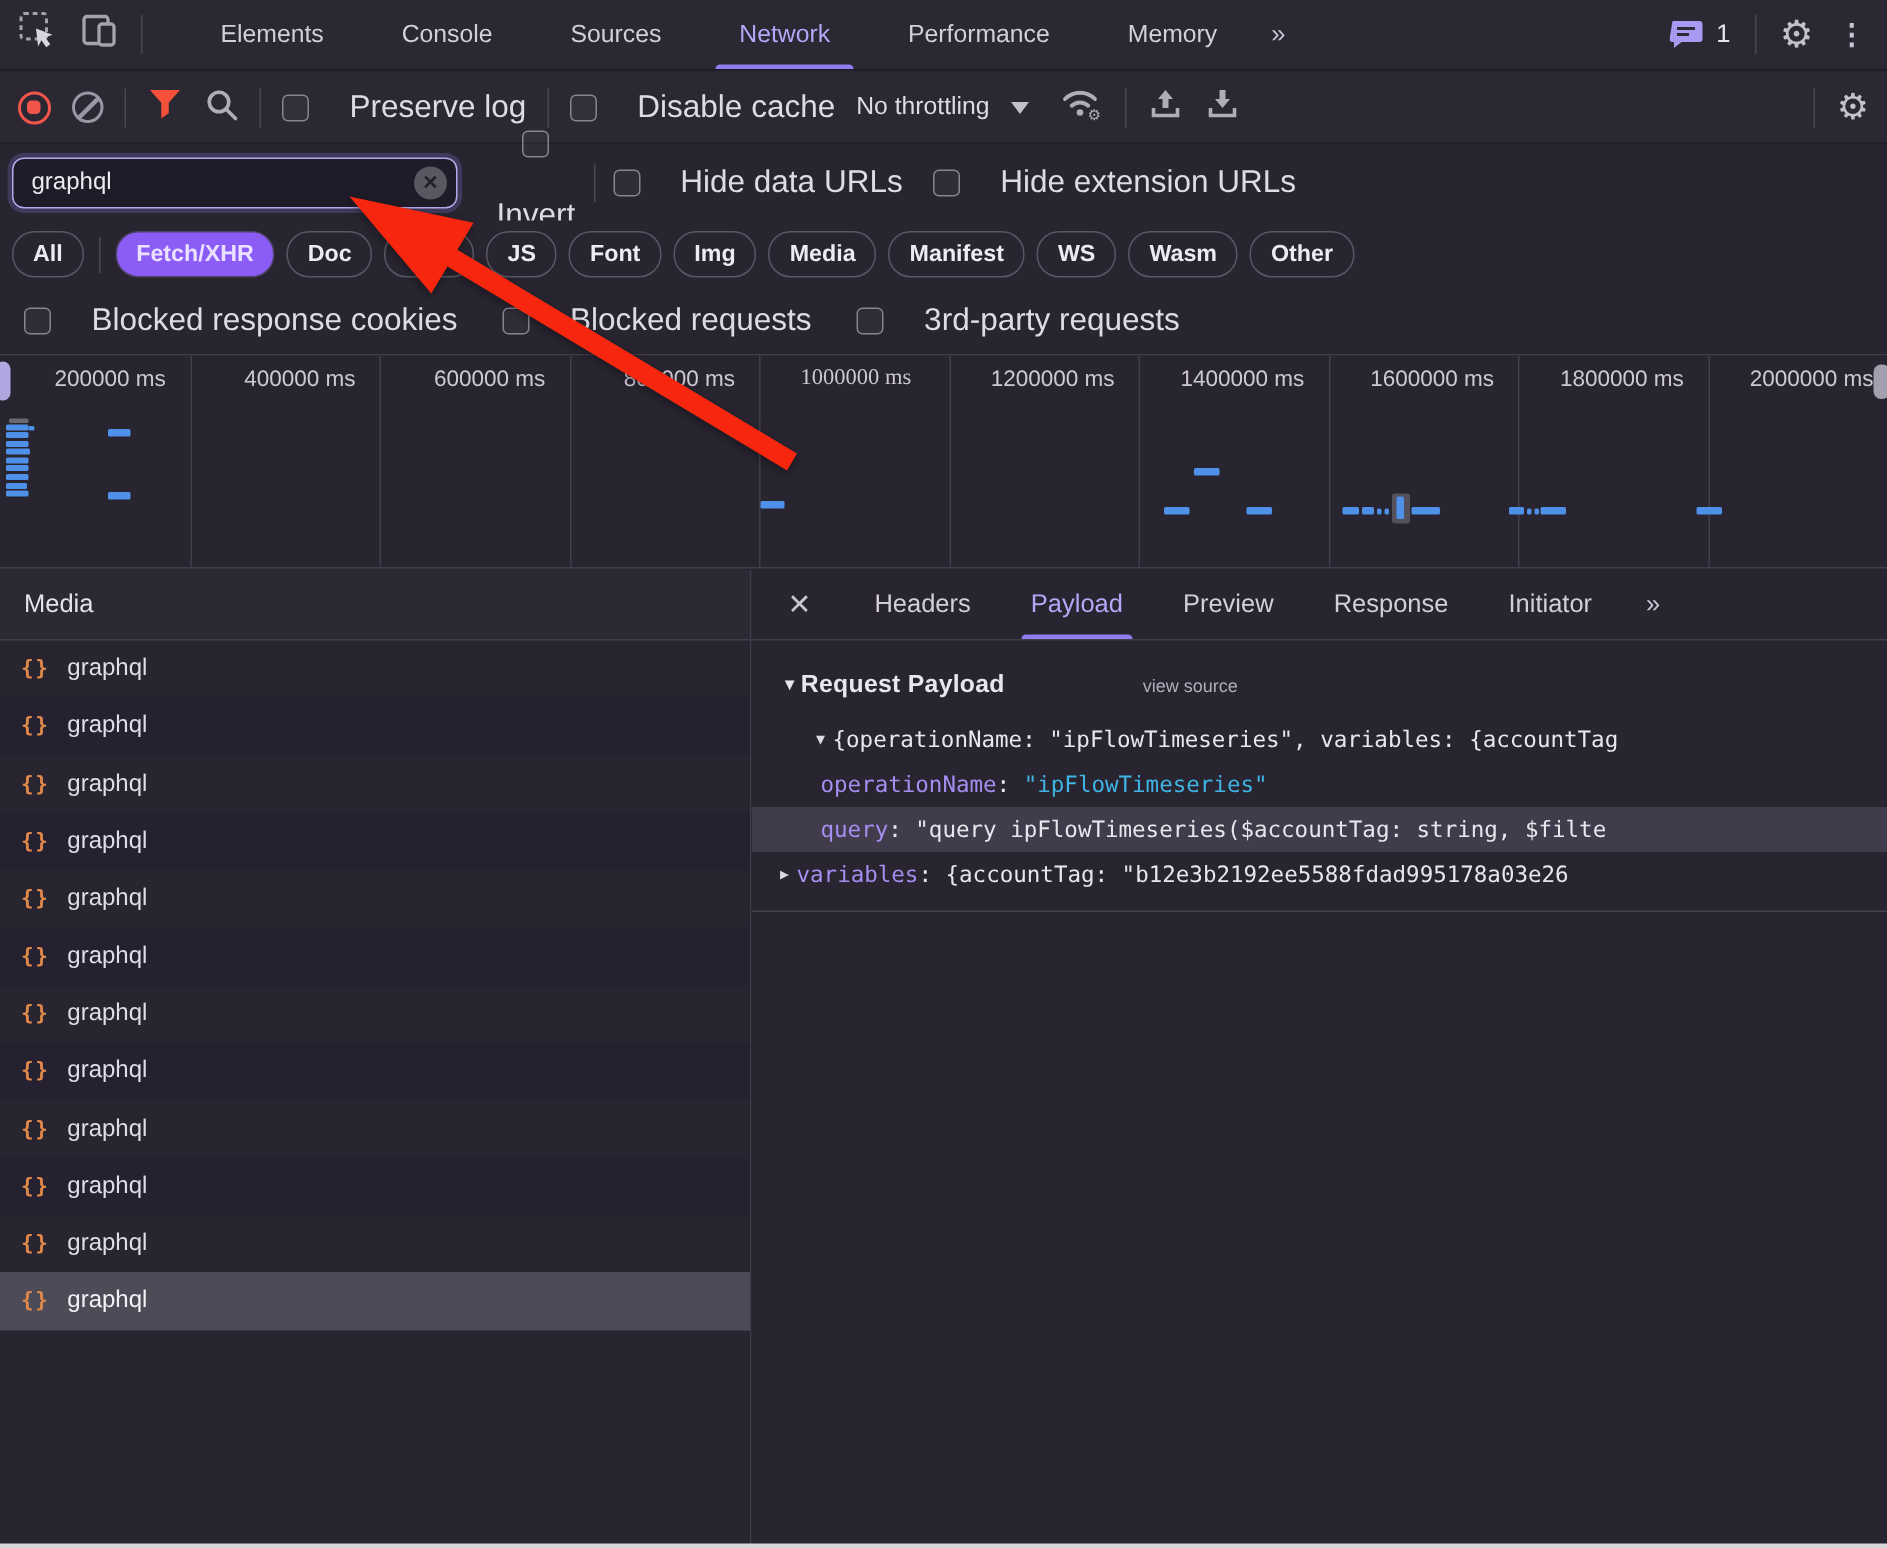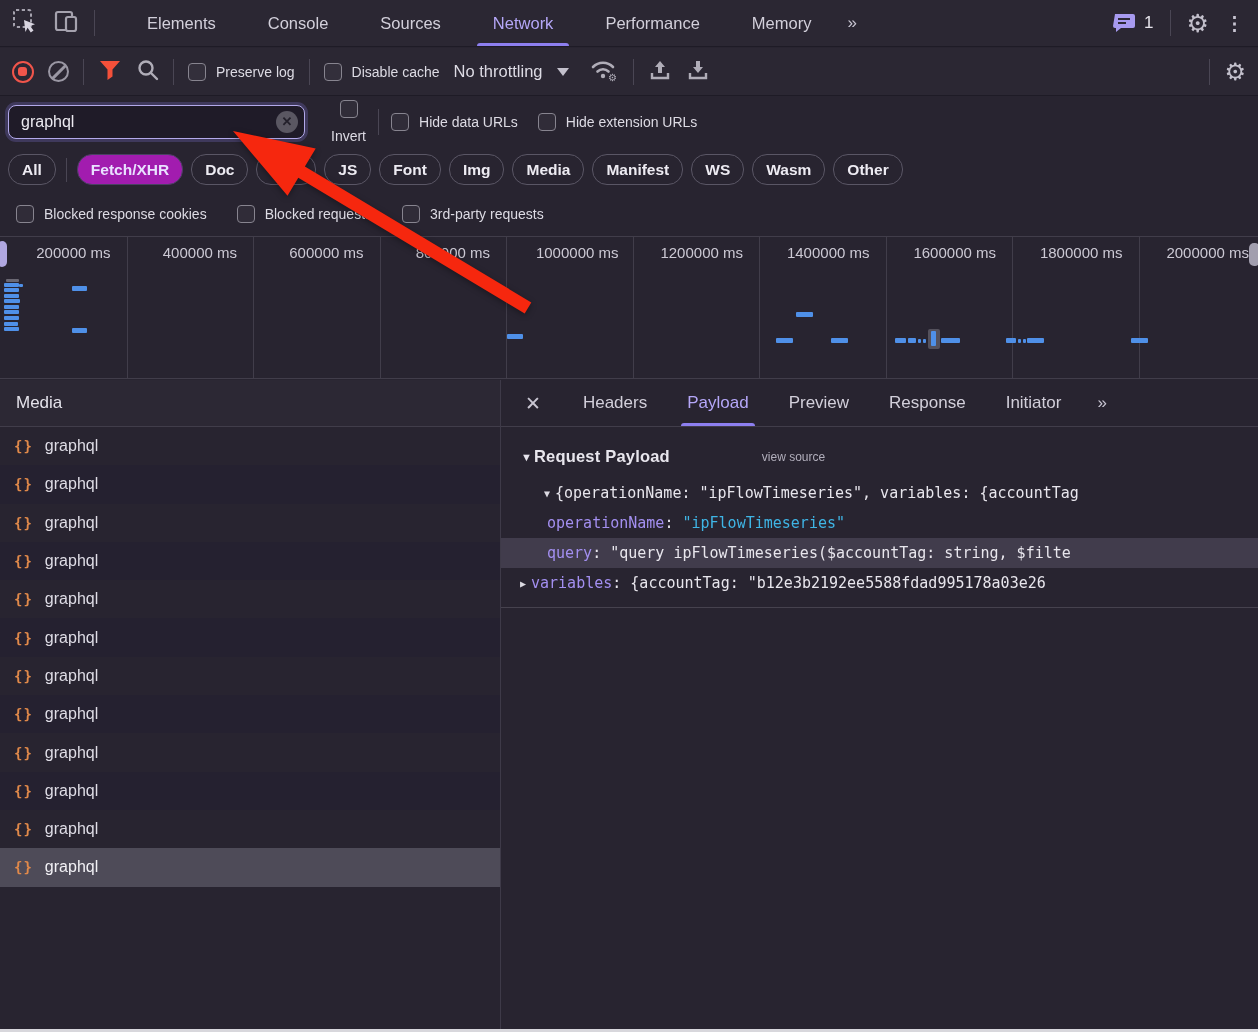--- a/index.html
+++ b/index.html
@@ -30,42 +30,42 @@
   .bubble{position:relative;display:flex;align-items:center;gap:7px;font-size:17px;color:#e6e4ec;}
   .dots{font-size:19px;color:#c8c5d2;font-weight:bold;}
 
   
   .nettb{position:absolute;left:0;top:48px;width:1258px;height:48px;background:var(--bg);
     border-bottom:1px solid var(--hard);display:flex;align-items:center;gap:14px;padding:0 12px;}
   .rec{width:22px;height:22px;border:2.5px solid #f1554b;border-radius:50%;position:relative;}
   .rec::after{content:"";position:absolute;left:4px;top:4px;width:9px;height:9px;background:#f1554b;border-radius:3px;}
   .blockicon{width:21px;height:21px;border:2.5px solid #9a97a4;border-radius:50%;position:relative;}
   .blockicon::after{content:"";position:absolute;left:-1px;top:8px;width:19px;height:2.5px;background:#9a97a4;transform:rotate(-45deg);}
-  .cbrow{display:flex;align-items:center;gap:10px;font-size:14px;color:var(--txt);white-space:nowrap;}
+  .cbrow{display:flex;align-items:center;gap:27px;font-size:21px;color:var(--txt);white-space:nowrap;}
   .cb{width:18px;height:18px;border:1.5px solid #87848f;border-radius:4px;background:rgba(255,255,255,.04);flex:0 0 auto;}
   .throttle{display:flex;align-items:center;gap:14px;font-size:16.5px;color:var(--txt);}
   .tri-down{width:0;height:0;border-left:6px solid transparent;border-right:6px solid transparent;border-top:8px solid #c3c0cc;}
   .grow{flex:1;}
 
   
   .filterrow{position:absolute;left:0;top:96px;width:1258px;height:51px;background:var(--bg2);
     display:flex;align-items:center;gap:12px;}
   .finput{position:relative;margin-left:8px;width:297px;height:34px;background:#1f1b28;
     border:1.5px solid #b3a9ea;border-radius:8px;box-shadow:0 0 0 3px rgba(125,110,210,.28);
     display:flex;align-items:center;padding:0 34px 0 12px;}
   .finput .val{font-size:16px;color:#eceaf1;}
   .fclear{position:absolute;right:6px;top:5px;width:22px;height:22px;border-radius:50%;background:#5a5762;
     color:#23202b;font-size:13px;font-weight:bold;display:flex;align-items:center;justify-content:center;}
 
   
   .chipsrow{position:absolute;left:0;top:147px;width:1258px;height:45px;background:var(--bg2);
     display:flex;align-items:center;gap:8px;padding-left:8px;}
   .chip{height:31px;display:flex;align-items:center;padding:0 13px;border:1.5px solid #5a5665;
     border-radius:15px;font-size:15.5px;font-weight:bold;color:#edebf2;white-space:nowrap;}
-  .chip.sel{background:#a21caf;border-color:#4a4263;color:#e9e1ff;}
+  .chip.sel{background:#8b5cf6;border-color:#4a4263;color:#e9e1ff;}
   .chipdiv{width:1px;height:24px;background:#4a4654;margin:0 2px;}
 
   
   .blockedrow{position:absolute;left:0;top:192px;width:1258px;height:45px;background:var(--bg2);
     border-bottom:1px solid var(--border);display:flex;align-items:center;gap:30px;padding-left:16px;}
 
   
   .overview{position:absolute;left:0;top:237px;width:1258px;height:142px;background:var(--bg2);
     border-bottom:1px solid var(--border);overflow:hidden;}
   .col-line{position:absolute;top:0;width:1px;height:142px;background:var(--border);}
@@ -267,21 +267,21 @@
     <span class="pill-r"></span>
   <div class="col-line" style="left: 126.5px;"></div>
       <div class="tl-label" style="left: 0px; width: 110.5px;">200000 ms</div>
       <div class="col-line" style="left: 253px;"></div>
       <div class="tl-label" style="left: 126.5px; width: 110.5px;">400000 ms</div>
       <div class="col-line" style="left: 379.5px;"></div>
       <div class="tl-label" style="left: 253px; width: 110.5px;">600000 ms</div>
       <div class="col-line" style="left: 506px;"></div>
       <div class="tl-label" style="left: 379.5px; width: 110.5px;">800000 ms</div>
       <div class="col-line" style="left: 632.5px;"></div>
-      <div class="tl-label" style="left: 508px; width: 110.5px;">1000000 ms</div>
+      <div class="tl-label" style="left: 497px; width: 110.5px; font-family: Liberation Serif, serif;">1000000 ms</div>
       <div class="col-line" style="left: 759px;"></div>
       <div class="tl-label" style="left: 632.5px; width: 110.5px;">1200000 ms</div>
       <div class="col-line" style="left: 885.5px;"></div>
       <div class="tl-label" style="left: 759px; width: 110.5px;">1400000 ms</div>
       <div class="col-line" style="left: 1012px;"></div>
       <div class="tl-label" style="left: 885.5px; width: 110.5px;">1600000 ms</div>
       <div class="col-line" style="left: 1138.5px;"></div>
       <div class="tl-label" style="left: 1012px; width: 110.5px;">1800000 ms</div>
       <div class="tl-label" style="left: 1138.5px; width: 110.5px;">2000000 ms</div>
       <div class="tl-tick" style="left: 6px; top: 42px; width: 13px; height: 3px;"></div>

